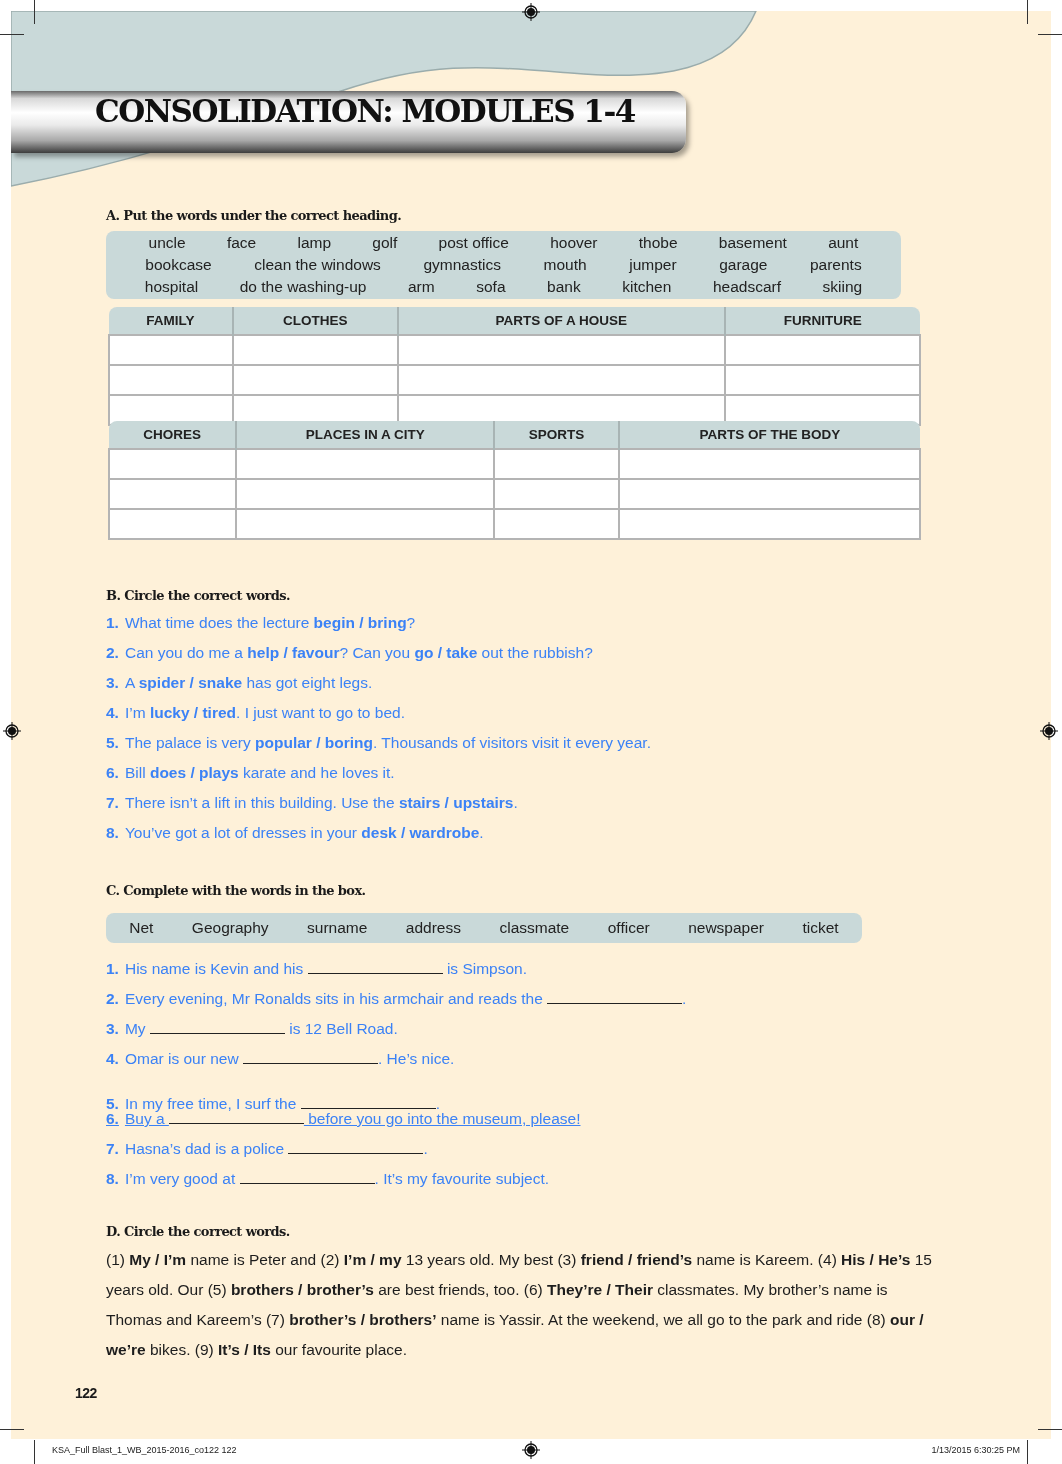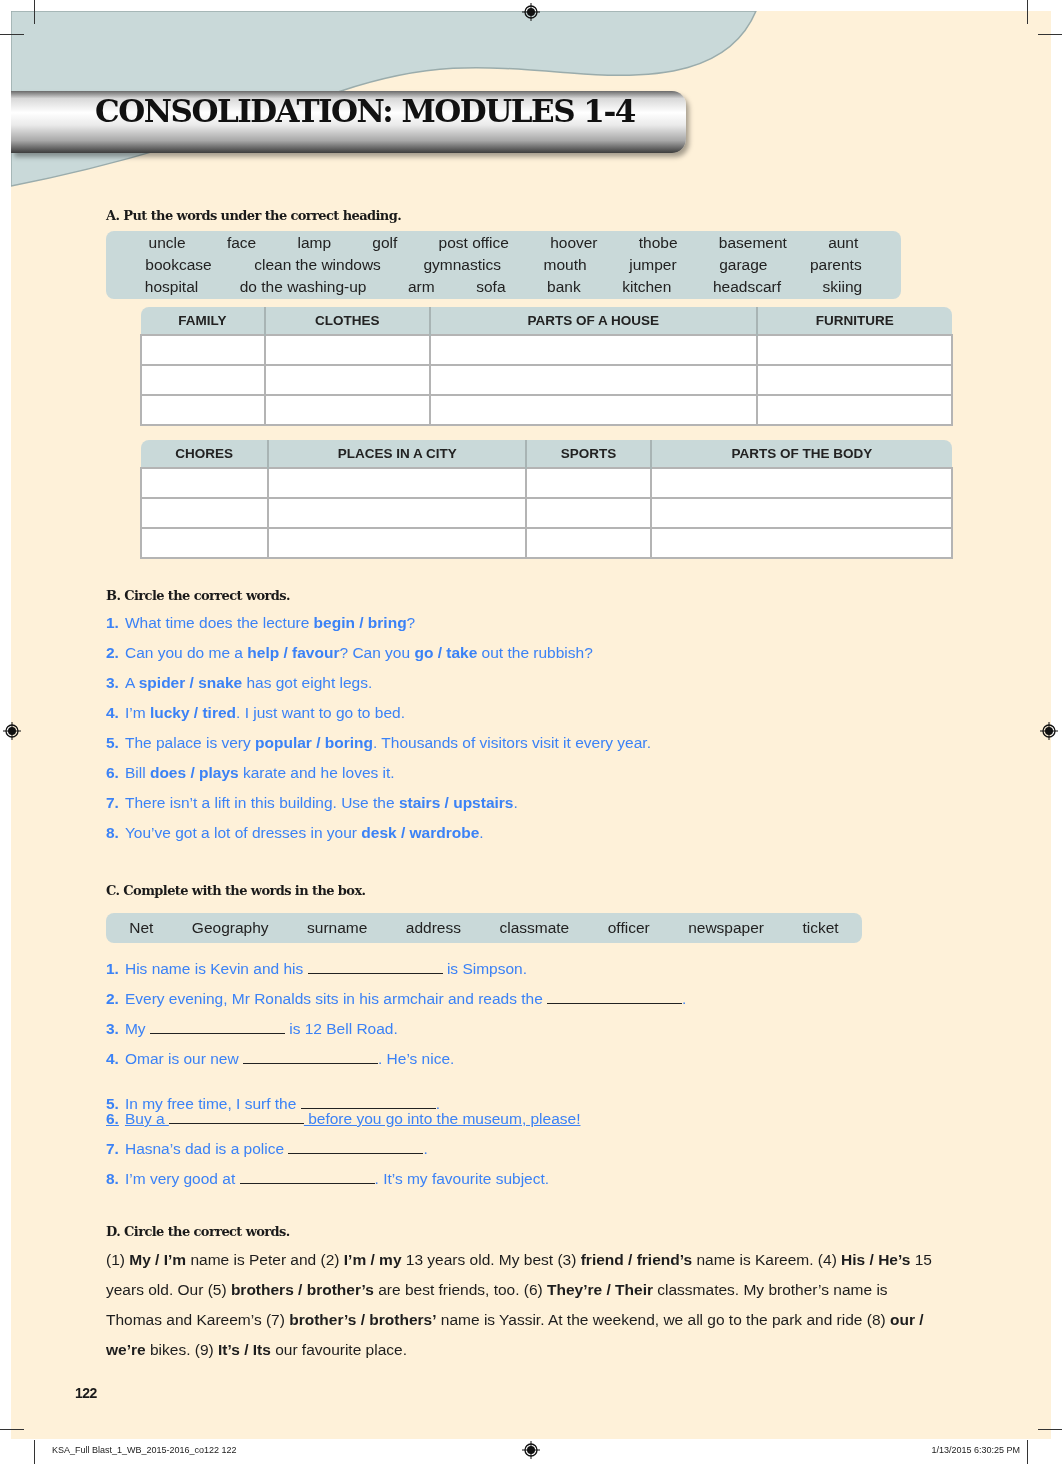--- a/index.html
+++ b/index.html
@@ -11,21 +11,21 @@
     background:linear-gradient(to bottom,#6a6a6a 0%,#d8d8d8 12%,#ffffff 35%,#eaeaea 55%,#a8a8a8 80%,#3c3c3c 100%);
     box-shadow:3px 4px 5px rgba(0,0,0,0.35); }
   .title-text { position:absolute; left:95px; top:92px; font-family:"DejaVu Serif", serif; font-weight:bold;
     font-size:31px; letter-spacing:-1.5px; color:#111; transform:scaleY(1.05); }
   .crop { position:absolute; background:#333; }
   .reg { position:absolute; width:18px; height:18px; }
   .sec-head { position:absolute; left:106px; font-family:"DejaVu Serif", serif; font-weight:bold; font-size:13px;
     letter-spacing:-0.6px; color:#1a1a1a; }
   .wordbox { position:absolute; background:#c9d9d9; border-radius:8px; }
   .wordrow { position:absolute; left:0; right:0; display:flex; justify-content:space-around; font-size:15.5px; color:#222; }
-  table.grid { position:absolute; left:108px; width:813px; border-collapse:collapse;margin-left:32px; }
+  table.grid { position:absolute; left:108px; width:813px; border-collapse:collapse; }
   table.grid th { background:#c9d9d9; font-weight:bold; font-size:13.5px; height:25px; color:#222; border-left:2px solid #a8b4b4; }
   table.grid th:first-child { border-left:none; border-top-left-radius:8px; }
   table.grid th:last-child { border-top-right-radius:8px; }
   table.grid td { background:#ffffff; height:26px; border:2px solid #b4b4b4; }
   .item { position:absolute; left:106px; font-size:15.5px; color:#3b82f6; white-space:nowrap; }
   .item .num { font-weight:bold; margin-right:6px; }
   .item b { font-weight:bold; }
   .blank { display:inline-block; width:135px; border-bottom:1px solid #222; height:14px; vertical-align:baseline; }
   .para { position:absolute; left:106px; width:830px; font-size:15.5px; line-height:30px; color:#1d1d1d; }
   .pageno { position:absolute; left:75px; top:1385px; font-weight:bold; font-size:14px; letter-spacing:-0.5px; }
@@ -134,21 +134,21 @@
       </tr>
   <tr>
         <td></td>
         <td></td>
         <td></td>
         <td></td>
       </tr>
 </tbody>
   </table>
 
-<table class="grid" style="top:440px;">
+<table class="grid" style="top:421px;">
   <tbody>
       <tr id="t2h">
         <th>CHORES</th>
         <th>PLACES IN A CITY</th>
         <th>SPORTS</th>
         <th>PARTS OF THE BODY</th>
       </tr>
   <tr>
         <td></td>
         <td></td>

